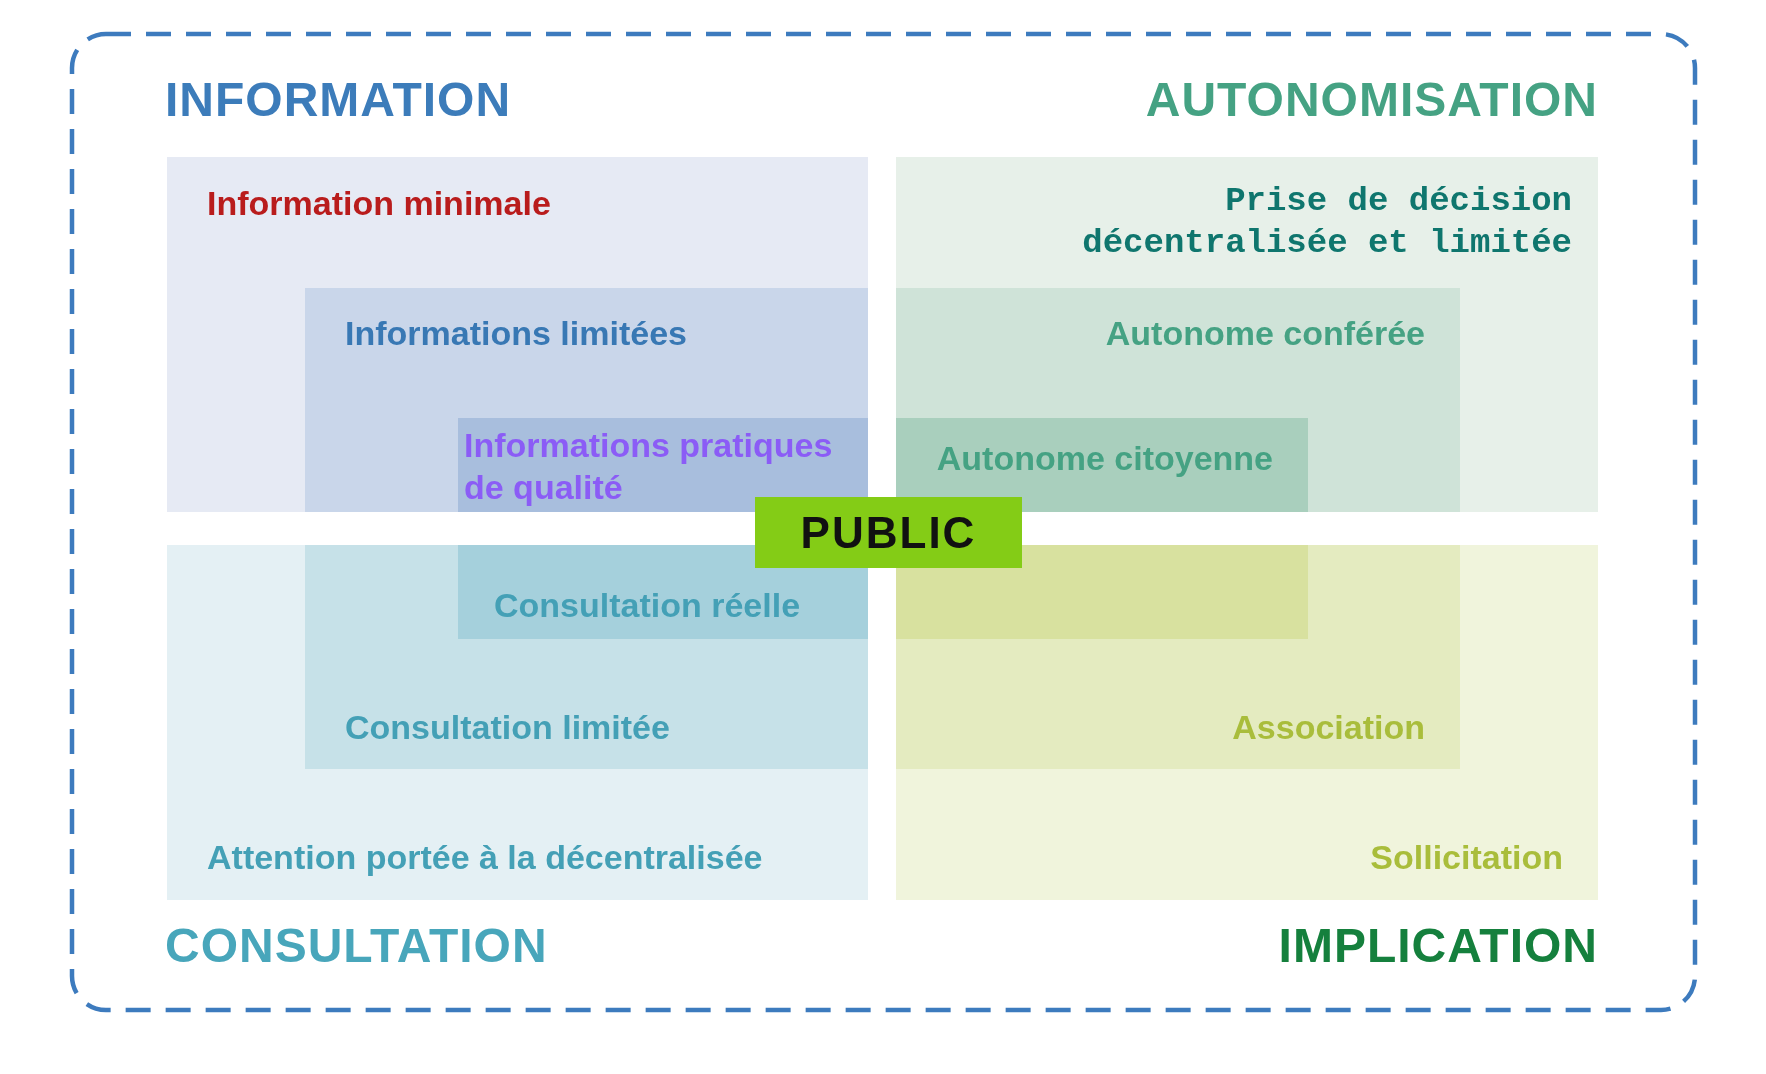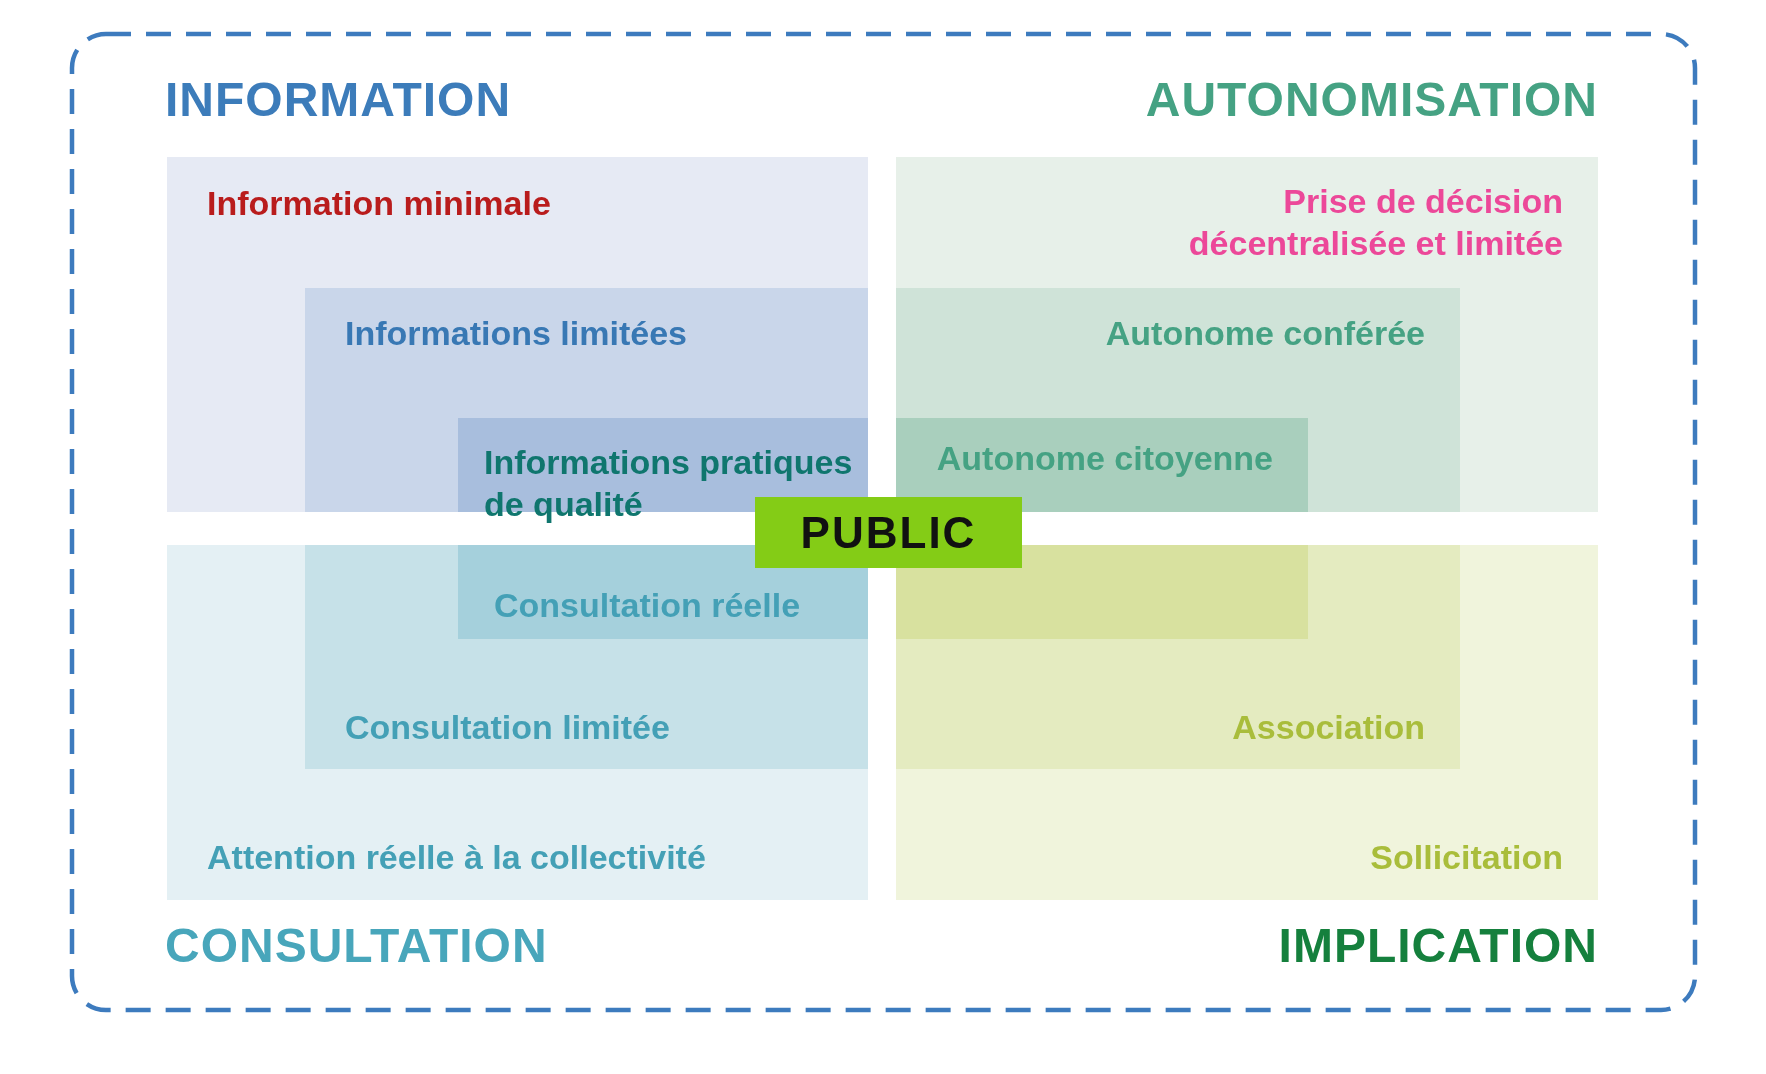--- a/index.html
+++ b/index.html
@@ -55,30 +55,30 @@
   <div class="box" style="left: 167px; top: 545px; width: 701px; height: 355px; background-color: rgb(228, 240, 244);"></div>
   <div class="box" style="left: 305px; top: 545px; width: 563px; height: 224px; background-color: rgb(198, 225, 232);"></div>
   <div class="box" style="left: 458px; top: 545px; width: 410px; height: 94px; background-color: rgb(165, 208, 220);"></div>
 
   <div class="box" style="left: 896px; top: 545px; width: 702px; height: 355px; background-color: rgb(240, 244, 220);"></div>
   <div class="box" style="left: 896px; top: 545px; width: 564px; height: 224px; background-color: rgb(228, 235, 192);"></div>
   <div class="box" style="left: 896px; top: 545px; width: 412px; height: 94px; background-color: rgb(216, 225, 159);"></div>
 
   <div class="lbl" style="left: 207px; top: 182px; color: #b91c1c;">Information minimale</div>
   <div class="lbl" style="left: 345px; top: 312px; color: rgb(56, 120, 180);">Informations limitées</div>
-  <div class="lbl" style="left: 484px; top: 424px; color: #0f766e; margin-top: 17px;">Informations pratiques
+  <div class="lbl" style="left: 464px; top: 424px; color: #8b5cf6;">Informations pratiques
 de qualité</div>
 
-  <div class="lbl right" style="right: 203px; top: 180px; color: #ec4899;">Prise de décision
+  <div class="lbl right" style="right: 194px; top: 180px; color: #0f766e; font-family: Liberation Mono, monospace;">Prise de décision
 décentralisée et limitée</div>
   <div class="lbl right" style="right: 341px; top: 312px; color: rgb(69, 162, 131); text-align: center;">Autonome conférée</div>
   <div class="lbl" style="left: 494px; top: 584px; color: rgb(68, 160, 182);">Consultation réelle</div>
 
   <div class="lbl right" style="right: 493px; top: 437px; color: rgb(69, 162, 131);">Autonome citoyenne</div>
   <div class="lbl" style="left: 345px; top: 706px; color: rgb(68, 160, 182);">Consultation limitée</div>
-  <div class="lbl" style="left: 207px; top: 836px; color: rgb(68, 160, 182);">Attention réelle à la collectivité</div>
+  <div class="lbl" style="left: 207px; top: 836px; color: rgb(68, 160, 182);">Attention portée à la décentralisée</div>
 
   <div class="lbl right" style="right: 203px; top: 836px; color: rgb(169, 189, 59);">Sollicitation</div>
   <div class="lbl right" style="right: 341px; top: 706px; color: rgb(169, 189, 59);">Association</div>
 
   <div class="public-box" style="color: rgb(17, 17, 17); background-color: #84cc16;">PUBLIC</div>
 
 </div>
 
 </body></html>

